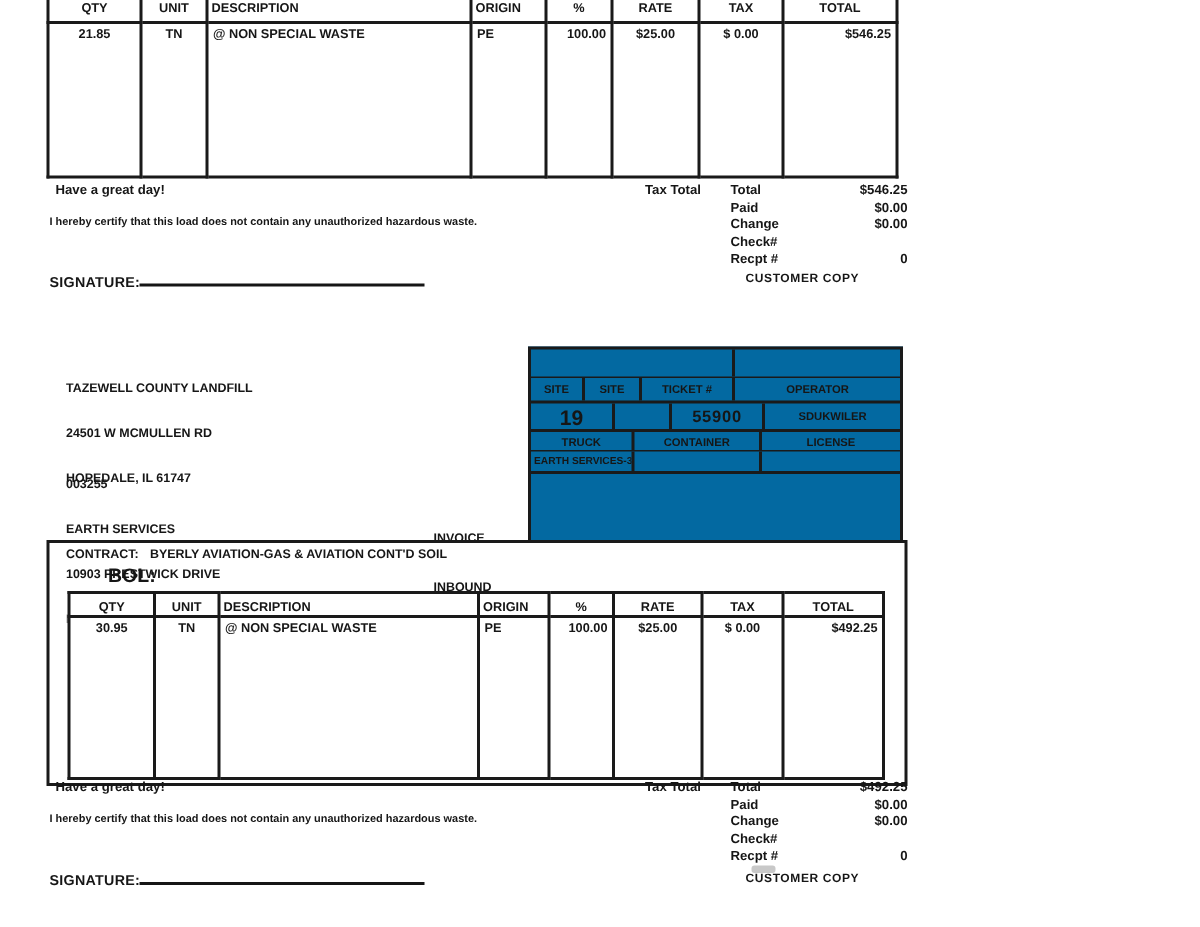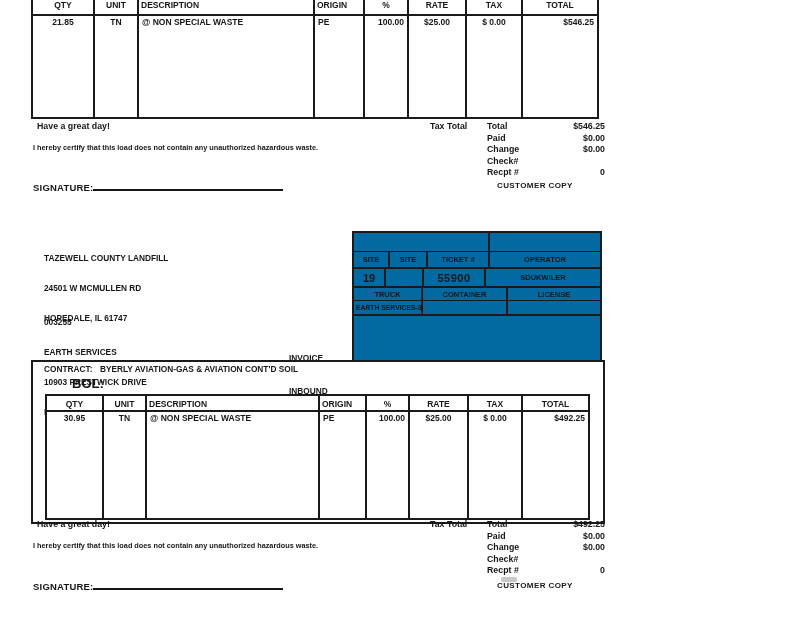--- a/index.html
+++ b/index.html
@@ -133,21 +133,21 @@
       <div class="icell" style="width:136px"></div>
       <div class="icell last"></div>
     </div>
     <div class="irow ihdr" style="height:17px;border-bottom:2px solid #1a1a1a">
       <div class="icell" style="width:36px">SITE</div>
       <div class="icell" style="width:38px">SITE</div>
       <div class="icell" style="width:62px">TICKET #</div>
       <div class="icell last">OPERATOR</div>
     </div>
     <div class="irow" style="height:19px;border-bottom:2px solid #1a1a1a">
-      <div class="icell" style="width:32px;font-size:11px">19</div>
+      <div class="icell" style="width:56px;font-size:14px">19</div>
       <div class="icell" style="width:38px;font-size:8.5px"></div>
       <div class="icell" style="width:62px;font-size:11px;letter-spacing:.5px">55900</div>
       <div class="icell last" style="font-size:7.5px">SDUKWILER</div>
     </div>
     <div class="irow ihdr" style="height:13px;border-bottom:1px solid #1a1a1a">
       <div class="icell" style="width:69px">TRUCK</div>
       <div class="icell" style="width:85px">CONTAINER</div>
       <div class="icell last">LICENSE</div>
     </div>
     <div class="irow" style="height:15px;border-bottom:2px solid #1a1a1a">

